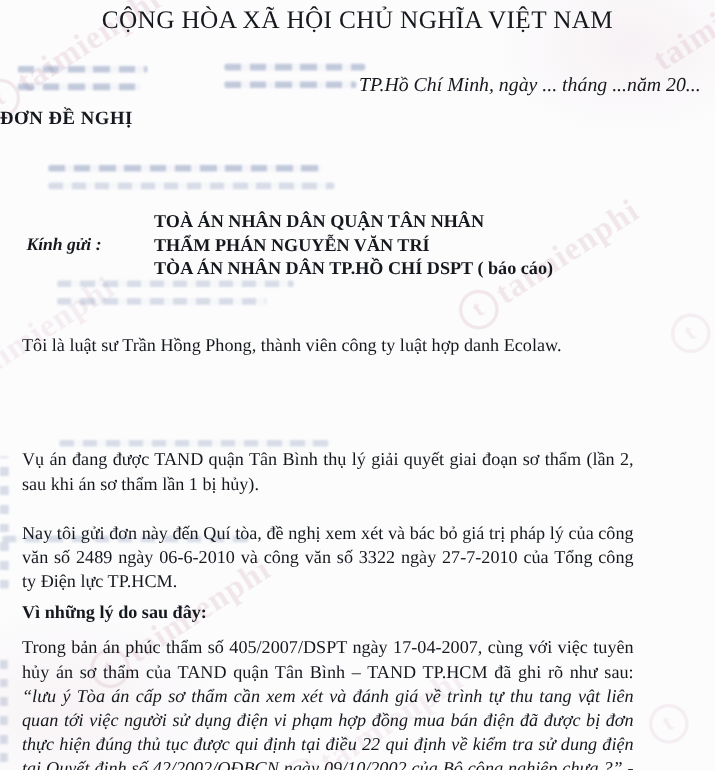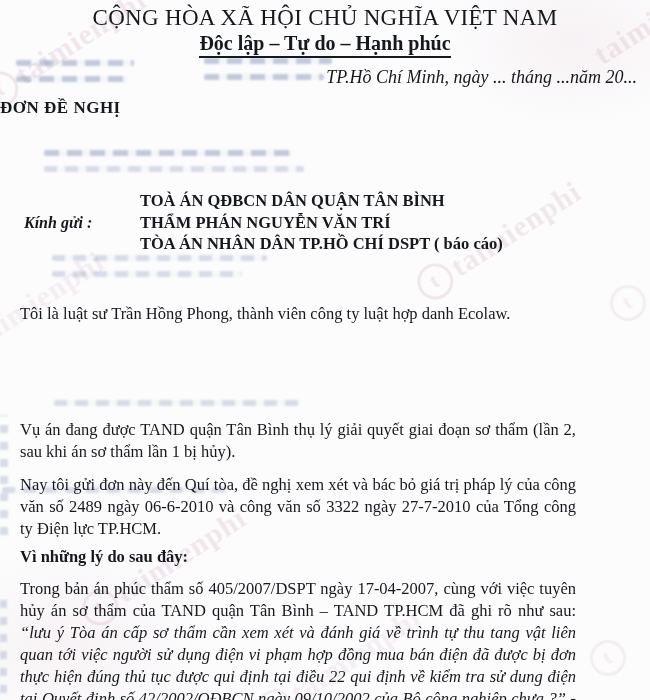--- a/index.html
+++ b/index.html
@@ -82,21 +82,21 @@
     flex:0 0 116px;font-weight:bold;font-style:italic;font-size:16px;padding-top:1px;
   }
   .kg-lines{font-weight:bold;font-size:16.5px;line-height:21.5px;}
   .para{
     position:absolute;left:0;width:592px;box-sizing:border-box;
     padding:0 16px 0 20px;
     font-size:16.5px;line-height:22px;text-align:justify;
   }
   .p1{top:303px;}
   .p2{top:345px;}
-  .p3{top:419px;}
+  .p3{top:407px;}
   .p4{top:474px;}
   .reasons{
     position:absolute;top:547px;left:20px;
     font-weight:bold;font-size:16.5px;
   }
   .p5{top:578px;}
   .quote-italic{font-style:italic;}
 </style>
 </head>
 <body>
@@ -151,31 +151,28 @@
   <div class="ghost" style="left:54px;top:400px;">
     <div class="gl f" style="width:245px;"></div>
   </div>
   <div class="ghost" style="left:2px;top:487px;">
     <div class="gl f" style="width:225px;"></div>
   </div>
   <div class="edge" style="left:0;top:415px;width:8px;height:120px;"></div>
   <div class="edge" style="left:0;top:598px;width:7px;height:95px;"></div>
 
   <div class="nat-title">CỘNG HÒA XÃ HỘI CHỦ NGHĨA VIỆT NAM</div>
-  <div class="motto">
-    <span>Độc lập – Tự do – Hạnh phúc</span>
-  </div>
   <div class="dateline">TP.Hồ Chí Minh, ngày ... tháng ...năm 20...</div>
 
   <div class="doc-title">ĐƠN ĐỀ NGHỊ</div>
 
   <div class="recipients">
     <div class="kg-label">Kính gửi :</div>
     <div class="kg-lines">
-      <div>TOÀ ÁN QĐBCN DÂN QUẬN TÂN BÌNH</div>
+      <div>TOÀ ÁN NHÂN DÂN QUẬN TÂN NHÂN</div>
       <div>THẨM PHÁN NGUYỄN VĂN TRÍ</div>
       <div>TÒA ÁN NHÂN DÂN TP.HỒ CHÍ DSPT ( báo cáo)</div>
     </div>
   </div>
 
   <div class="para p1">Tôi là luật sư Trần Hồng Phong, thành viên công ty luật hợp danh Ecolaw.</div>
   <div class="para p3">Vụ án đang được TAND quận Tân Bình thụ lý giải quyết giai đoạn sơ thẩm (lần 2, sau khi án sơ thẩm lần 1 bị hủy).</div>
   <div class="para p4">Nay tôi gửi đơn này đến Quí tòa, đề nghị xem xét và bác bỏ giá trị pháp lý của công văn số 2489 ngày 06-6-2010 và công văn số 3322 ngày 27-7-2010 của Tổng công ty Điện lực TP.HCM.</div>
 
   <div class="reasons">Vì những lý do sau đây:</div>

